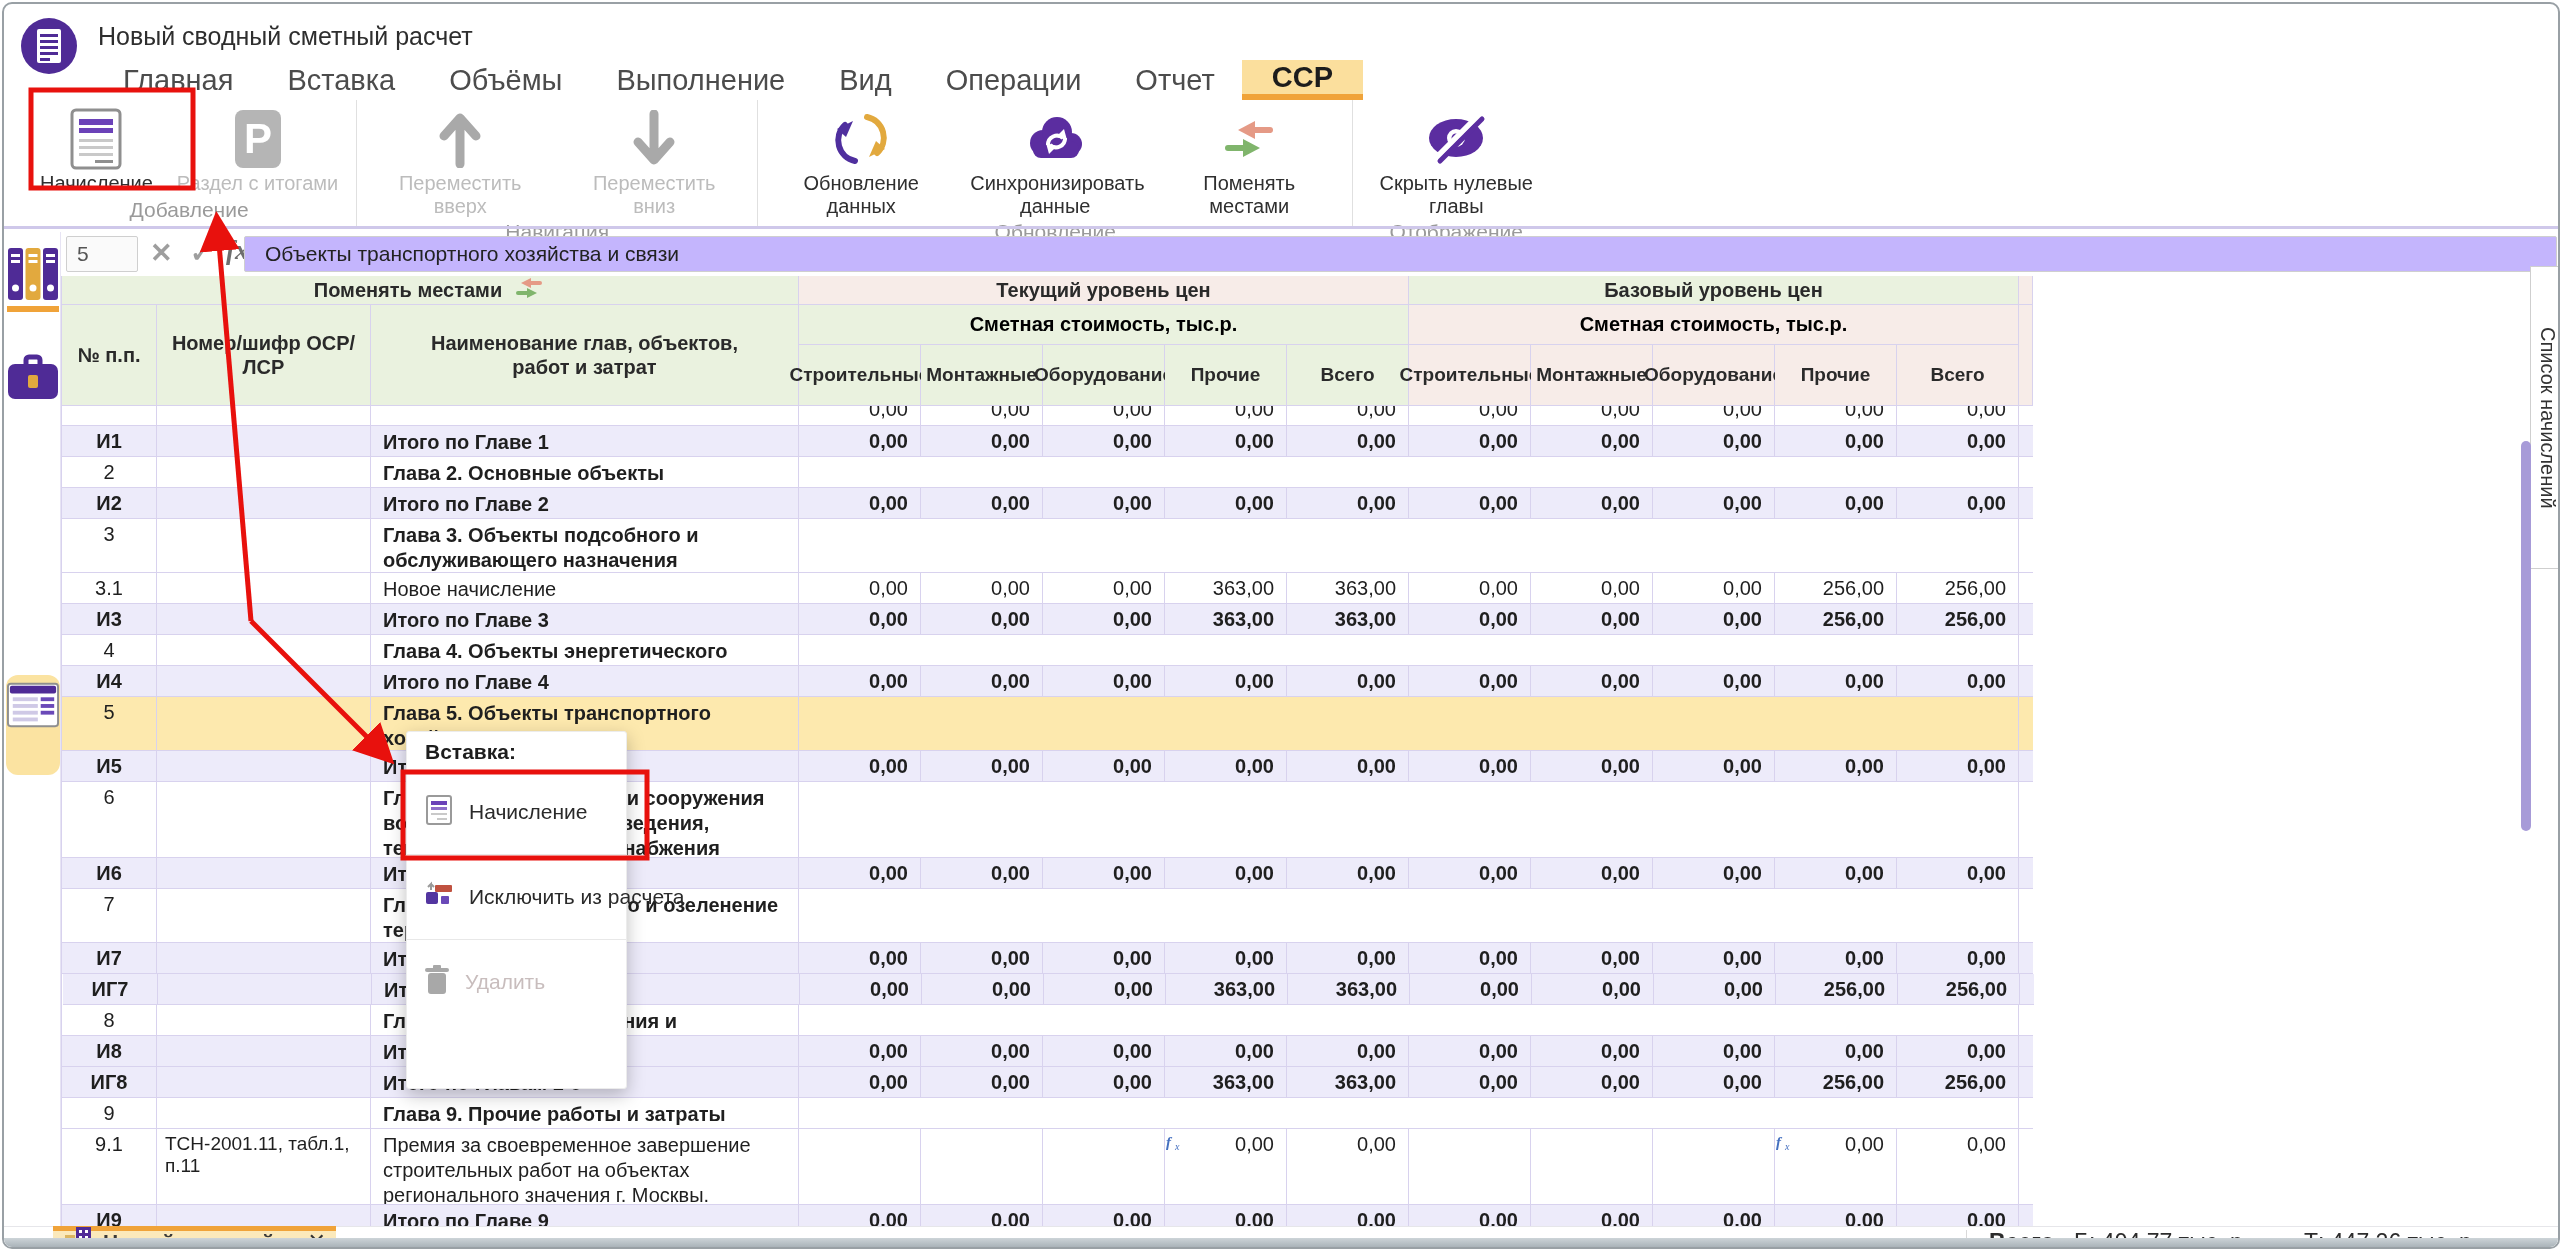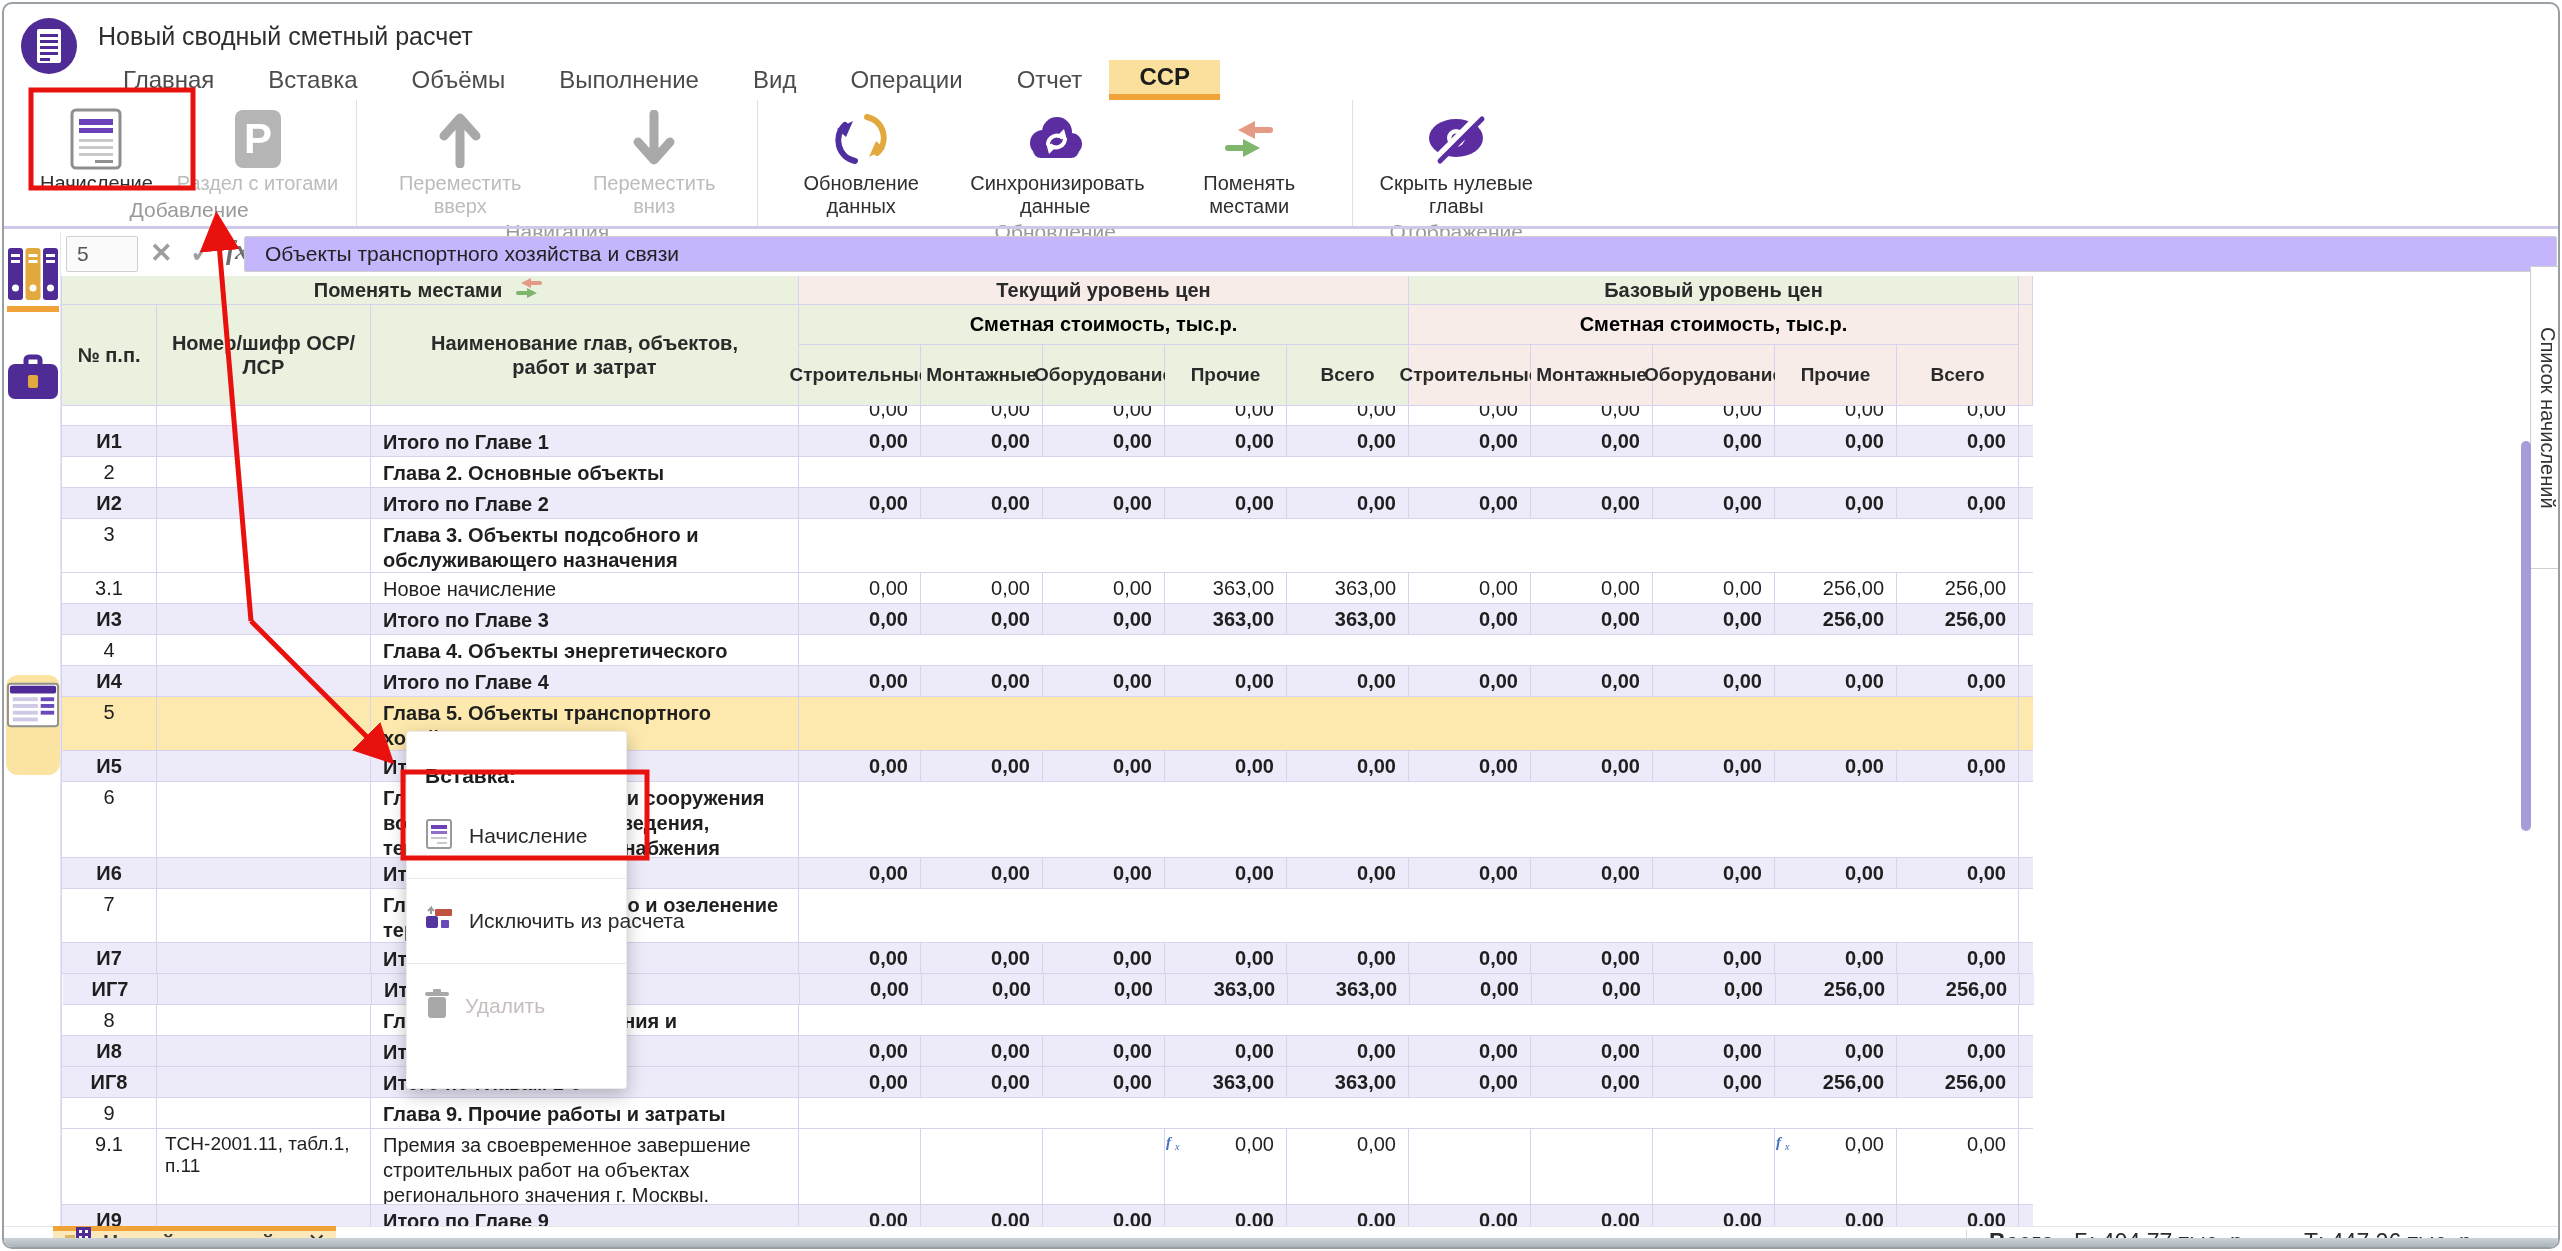--- a/index.html
+++ b/index.html
@@ -9,21 +9,21 @@
   }
   *{margin:0;padding:0;box-sizing:border-box;}
   html,body{width:2562px;height:1251px;background:#fff;font-family:"Liberation Sans",sans-serif;}
   #app{position:absolute;width:2562px;height:1251px;}
   .window{position:absolute;inset:2px;border:2px solid #99a0a5;border-radius:10px;background:#fff;overflow:hidden;}
 
   
   .appicon{position:absolute;left:16px;top:13px;width:58px;height:58px;}
   .title{position:absolute;left:94px;top:18px;font-size:25px;color:#2e2e2e;text-align:right;}
   #tabs{position:absolute;left:92px;top:56px;height:40px;display:flex;align-items:stretch;}
-  .tab{display:flex;align-items:center;padding:0 27px;font-size:24px;color:#4c4c4c;cursor:default;}
+  .tab{display:flex;align-items:center;padding:0 27px;font-size:29px;color:#4c4c4c;cursor:default;}
   .tab.active{background:var(--tab-bg);border-bottom:6px solid var(--tab-bar);font-weight:bold;color:#1c1c1c;padding:0 30px;}
 
   
   #toolbar{position:absolute;left:18px;top:96px;height:126px;display:flex;align-items:stretch;}
   .tb-group{display:flex;flex-direction:column;padding:0 6px;border-right:1px solid #e0e0e0;}
   .tb-group:last-child{border-right:none;}
   .tb-row{display:flex;flex:1;}
   .tb-btn{display:flex;flex-direction:column;align-items:center;justify-content:flex-start;padding:6px 12px 0 12px;min-width:118px;}
   .tb-ic{height:66px;display:flex;align-items:center;justify-content:center;}
   .tb-lb{font-size:20px;line-height:23px;color:#2f2f2f;text-align:center;max-width:170px;}
@@ -80,21 +80,21 @@
   
   #bottombar{position:absolute;left:0;top:1222px;width:2562px;height:22px;background:#fff;border-top:1px solid #e6e6ea;}
   #doc-tab{position:absolute;left:49px;top:1222px;width:283px;height:26px;background:#fbe9bb;border-top:5px solid var(--tab-bar);display:flex;align-items:center;padding:0 10px;gap:10px;}
   #doc-tab .lbl{font-size:21px;font-weight:bold;color:#3a3a3a;flex:1;white-space:nowrap;overflow:hidden;}
   #doc-tab .x{font-size:22px;color:#333;}
   .statdiv{position:absolute;left:1962px;top:1226px;width:1px;height:18px;background:#d9d9d9;}
   .stat{position:absolute;top:1225px;font-size:23px;color:#2c2c2c;white-space:nowrap;}
   #graybar{position:absolute;left:0;bottom:0;width:2562px;height:9px;background:linear-gradient(#cdd4d8,#aab3b9);}
 
   
-  #ctx-menu{position:absolute;left:402px;top:727px;width:221px;height:358px;background:#fff;border:1px solid #ececec;border-radius:3px;box-shadow:0 6px 18px rgba(0,0,0,0.25);z-index:40;padding:28px 0;}
+  #ctx-menu{position:absolute;left:402px;top:727px;width:221px;height:358px;background:#fff;border:1px solid #ececec;border-radius:3px;box-shadow:0 6px 18px rgba(0,0,0,0.25);z-index:40;padding:4px 0;}
   #ctx-menu .hd{font-size:21px;font-weight:bold;color:#1d1d1d;padding:4px 18px 12px 18px;}
   .mi{height:72px;display:flex;align-items:center;gap:14px;padding:0 16px;font-size:21px;color:#2a2a2a;white-space:nowrap;}
   .mi.disabled{color:#c8bdbd;}
   .msep{height:1px;background:#e8e8e8;margin:6px 0;}
 
   #overlay{position:absolute;left:0;top:0;z-index:60;pointer-events:none;}
 </style>
 </head>
 <body>
 

